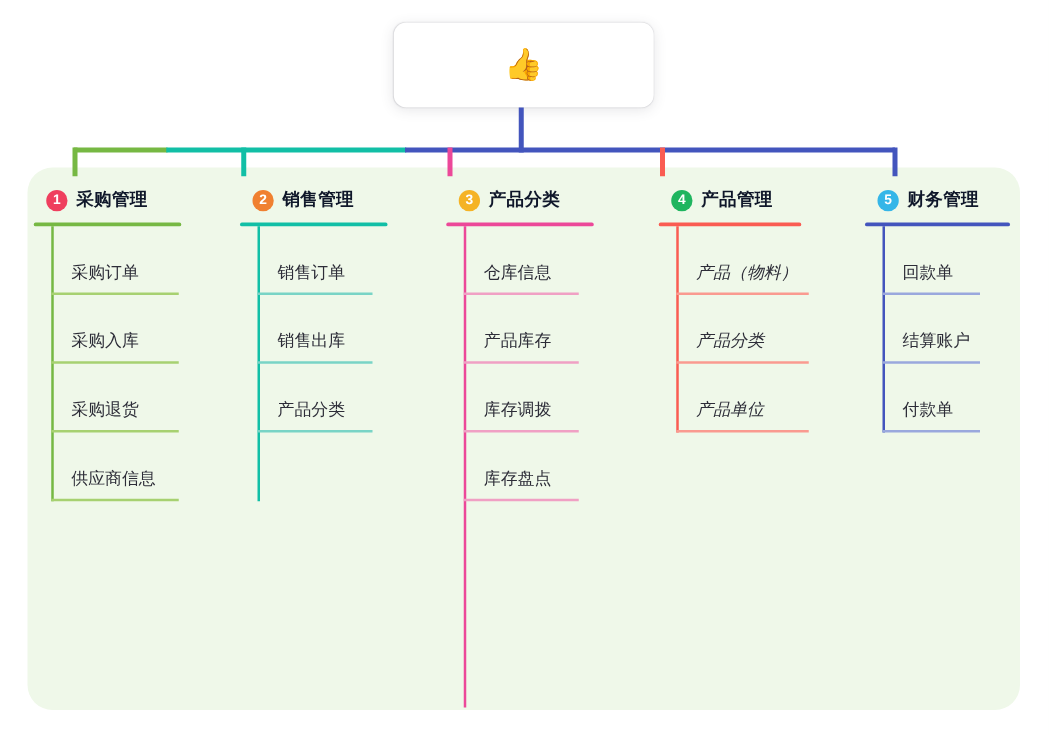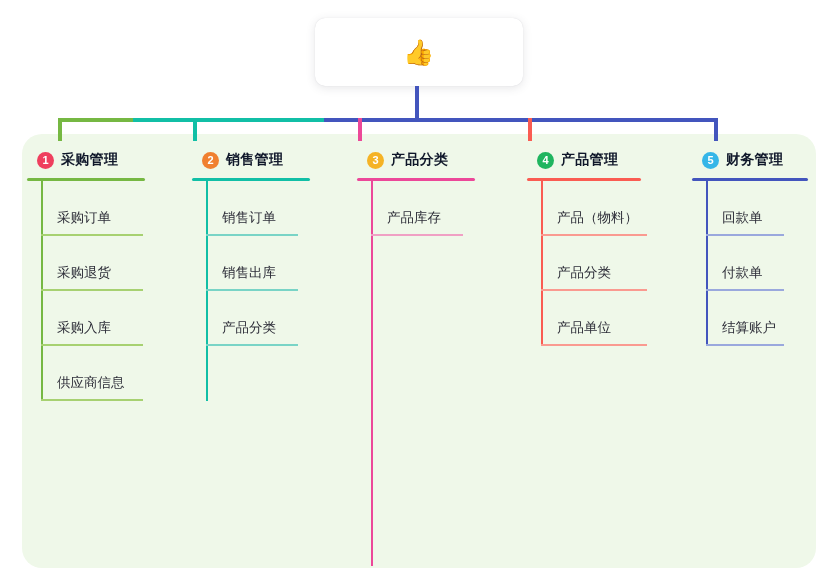--- a/index.html
+++ b/index.html
@@ -165,25 +165,25 @@
           <span class="col-title">采购管理</span>
         </div>
         <div class="header-rule" style="background: rgb(118, 184, 67); width: 118px;"></div>
         <div class="col-body" style="height: 220px;">
           <div class="spine" style="background: rgb(118, 184, 67); height: 220px;"></div>
           <div class="item">
             <span class="item-label">采购订单</span>
             <div class="item-rule" style="background: rgb(167, 209, 113); width: 102px;"></div>
           </div>
           <div class="item">
+            <span class="item-label">采购入库</span>
+            <div class="item-rule" style="background: rgb(167, 209, 113); width: 102px;"></div>
+          </div>
+          <div class="item">
             <span class="item-label">采购退货</span>
-            <div class="item-rule" style="background: rgb(167, 209, 113); width: 102px;"></div>
-          </div>
-          <div class="item">
-            <span class="item-label">采购入库</span>
             <div class="item-rule" style="background: rgb(167, 209, 113); width: 102px;"></div>
           </div>
           <div class="item">
             <span class="item-label">供应商信息</span>
             <div class="item-rule" style="background: rgb(167, 209, 113); width: 102px;"></div>
           </div>
         </div>
       </div>
       <div class="column" style="left: 192px; top: 147px;">
         <div class="col-header">
@@ -209,32 +209,44 @@
       </div>
       <div class="column" style="left: 357px; top: 147px;">
         <div class="col-header">
           <span class="badge" style="background: rgb(245, 179, 37);">3</span>
           <span class="col-title">产品分类</span>
         </div>
         <div class="header-rule" style="background: rgb(236, 72, 153); width: 118px;"></div>
         <div class="col-body" style="height: 385px;">
           <div class="spine" style="background: rgb(236, 72, 153); height: 385px;"></div>
           <div class="item">
+            <span class="item-label">仓库信息</span>
+            <div class="item-rule" style="background: rgb(240, 160, 196); width: 92px;"></div>
+          </div>
+          <div class="item">
             <span class="item-label">产品库存</span>
+            <div class="item-rule" style="background: rgb(240, 160, 196); width: 92px;"></div>
+          </div>
+          <div class="item">
+            <span class="item-label">库存调拨</span>
+            <div class="item-rule" style="background: rgb(240, 160, 196); width: 92px;"></div>
+          </div>
+          <div class="item">
+            <span class="item-label">库存盘点</span>
             <div class="item-rule" style="background: rgb(240, 160, 196); width: 92px;"></div>
           </div>
         </div>
       </div>
       <div class="column" style="left: 527px; top: 147px;">
         <div class="col-header">
           <span class="badge" style="background: rgb(31, 181, 95);">4</span>
           <span class="col-title">产品管理</span>
         </div>
         <div class="header-rule" style="background: rgb(250, 92, 82); width: 114px;"></div>
-        <div class="col-body" style="height: 163px;">
+        <div class="col-body" style="height: 163px; font-style: italic;">
           <div class="spine" style="background: rgb(250, 92, 82); height: 165px;"></div>
           <div class="item">
             <span class="item-label">产品（物料）</span>
             <div class="item-rule" style="background: rgb(250, 154, 144); width: 106px;"></div>
           </div>
           <div class="item">
             <span class="item-label">产品分类</span>
             <div class="item-rule" style="background: rgb(250, 154, 144); width: 106px;"></div>
           </div>
           <div class="item">
@@ -249,24 +261,24 @@
           <span class="col-title">财务管理</span>
         </div>
         <div class="header-rule" style="background: rgb(67, 85, 189); width: 116px;"></div>
         <div class="col-body" style="height: 214px;">
           <div class="spine" style="background: rgb(67, 85, 189); height: 165px;"></div>
           <div class="item">
             <span class="item-label">回款单</span>
             <div class="item-rule" style="background: rgb(154, 168, 221); width: 78px;"></div>
           </div>
           <div class="item">
+            <span class="item-label">结算账户</span>
+            <div class="item-rule" style="background: rgb(154, 168, 221); width: 78px;"></div>
+          </div>
+          <div class="item">
             <span class="item-label">付款单</span>
             <div class="item-rule" style="background: rgb(154, 168, 221); width: 78px;"></div>
           </div>
-          <div class="item">
-            <span class="item-label">结算账户</span>
-            <div class="item-rule" style="background: rgb(154, 168, 221); width: 78px;"></div>
-          </div>
         </div>
       </div>
     </div>
 
 </div>
 
 </body></html>

